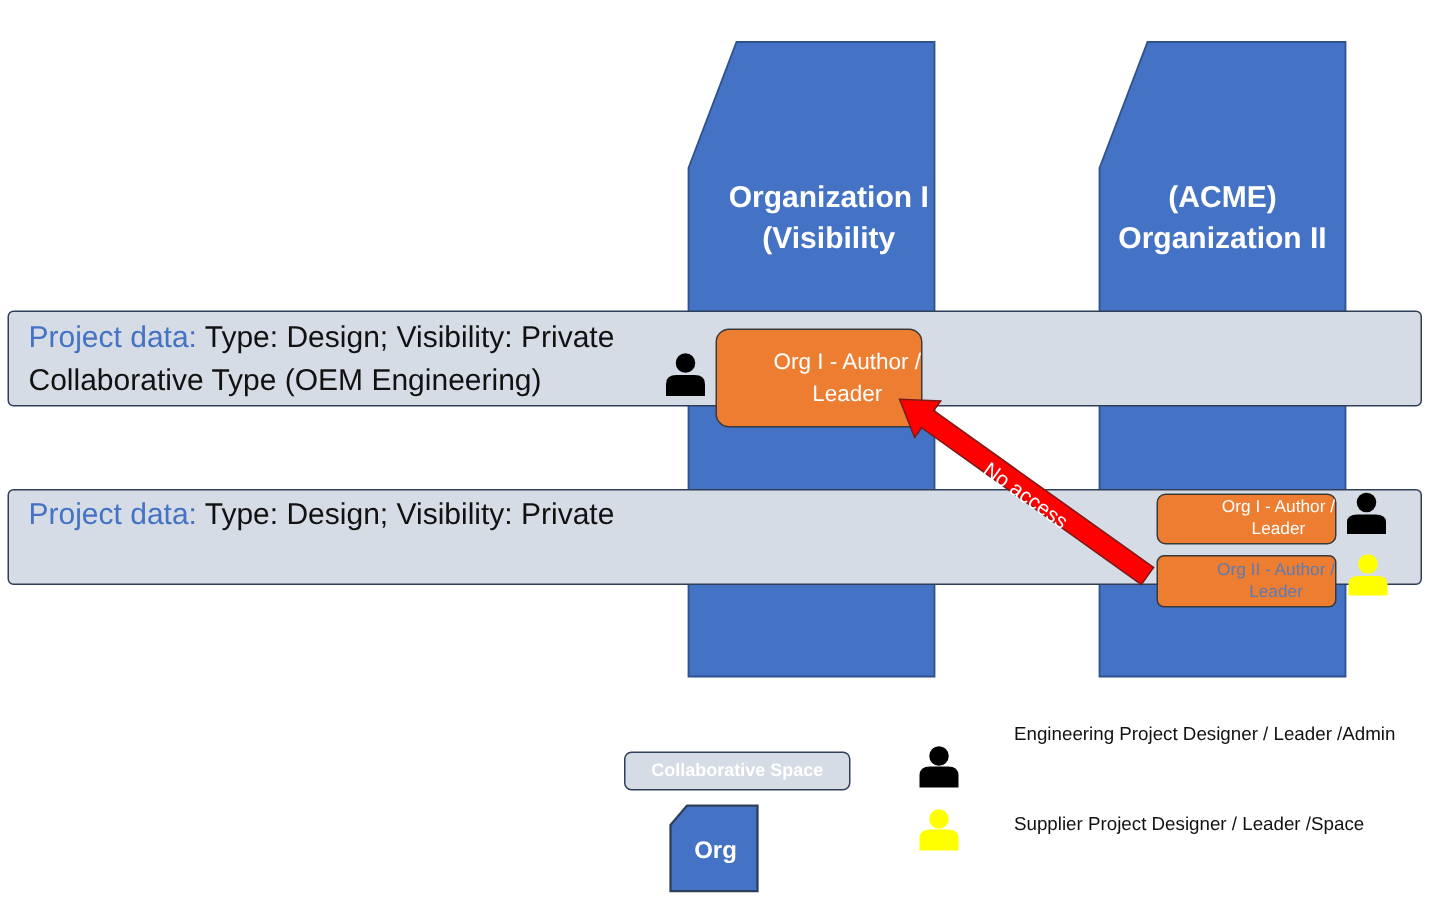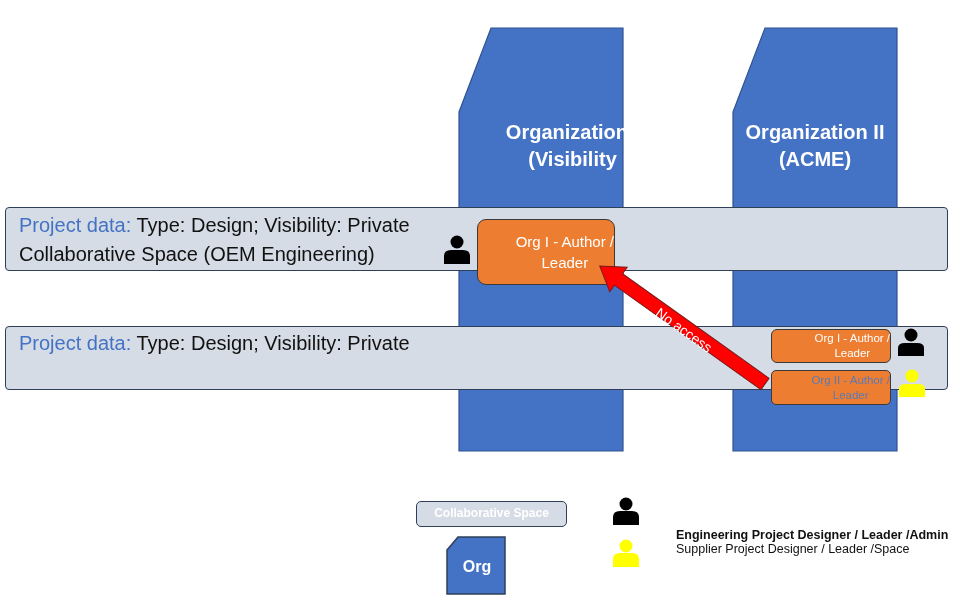--- a/index.html
+++ b/index.html
@@ -14,33 +14,33 @@
   .legend-text { position:absolute; font-size:12.5px; color:#111; white-space:nowrap; }
 </style>
 </head>
 <body>
 
 <svg class="layer" width="960" height="602">
   <polygon points="459,112 491,28 623,28 623,451 459,451" fill="#4472c4" stroke="#2f528f" stroke-width="1.2"></polygon>
   <polygon points="733,112 765,28 897,28 897,451 733,451" fill="#4472c4" stroke="#2f528f" stroke-width="1.2"></polygon>
 </svg>
 
-<div class="org-title" style="left:459px; top:119px; width:187px;margin-left:20px;">
+<div class="org-title" style="left:459px; top:119px; width:187px;">
   <div>Organization I</div>
   <div>(Visibility</div>
 </div>
 <div class="org-title" style="left:733px; top:119px; width:164px;">
+  <div>(ACME)</div>
   <div>Organization II</div>
-  <div>(ACME)</div>
 </div>
 
 <div class="band" style="top:207px;">
   <div class="band-text" style="top:3px;">
     <div><span class="lbl">Project data:</span><span> Type: Design; Visibility: Private</span></div>
-    <div>Collaborative Space (OEM Engineering)</div>
+    <div>Collaborative Type (OEM Engineering)</div>
   </div>
 </div>
 
 <div class="band" style="top:326px;">
   <div class="band-text" style="top:2px;">
     <div><span class="lbl">Project data:</span><span> Type: Design; Visibility: Private</span></div>
   </div>
 </div>
 
 <div class="role-box" style="left:477px; top:219px; width:138px; height:66px; font-size:15px; line-height:21px;">
@@ -97,15 +97,15 @@
   <svg class="abs" style="left:610px; top:495px;" width="34" height="76">
     <g fill="#000000">
       <circle cx="16" cy="9" r="6.5"></circle>
       <path d="M3,30 L3,22 Q3,16 10,16 L22,16 Q29,16 29,22 L29,30 Z"></path>
     </g>
     <g fill="#ffff00">
       <circle cx="16" cy="51" r="6.5"></circle>
       <path d="M3,72 L3,64 Q3,58 10,58 L22,58 Q29,58 29,64 L29,72 Z"></path>
     </g>
   </svg>
-  <div class="legend-text" style="left:676px; top:528px;font-weight:bold;">Engineering Project Designer / Leader /Admin</div>
+  <div class="legend-text" style="left:676px; top:482px;">Engineering Project Designer / Leader /Admin</div>
   <div class="legend-text" style="left:676px; top:542px;">Supplier Project Designer / Leader /Space</div>
 </div>
 
 </body></html>

